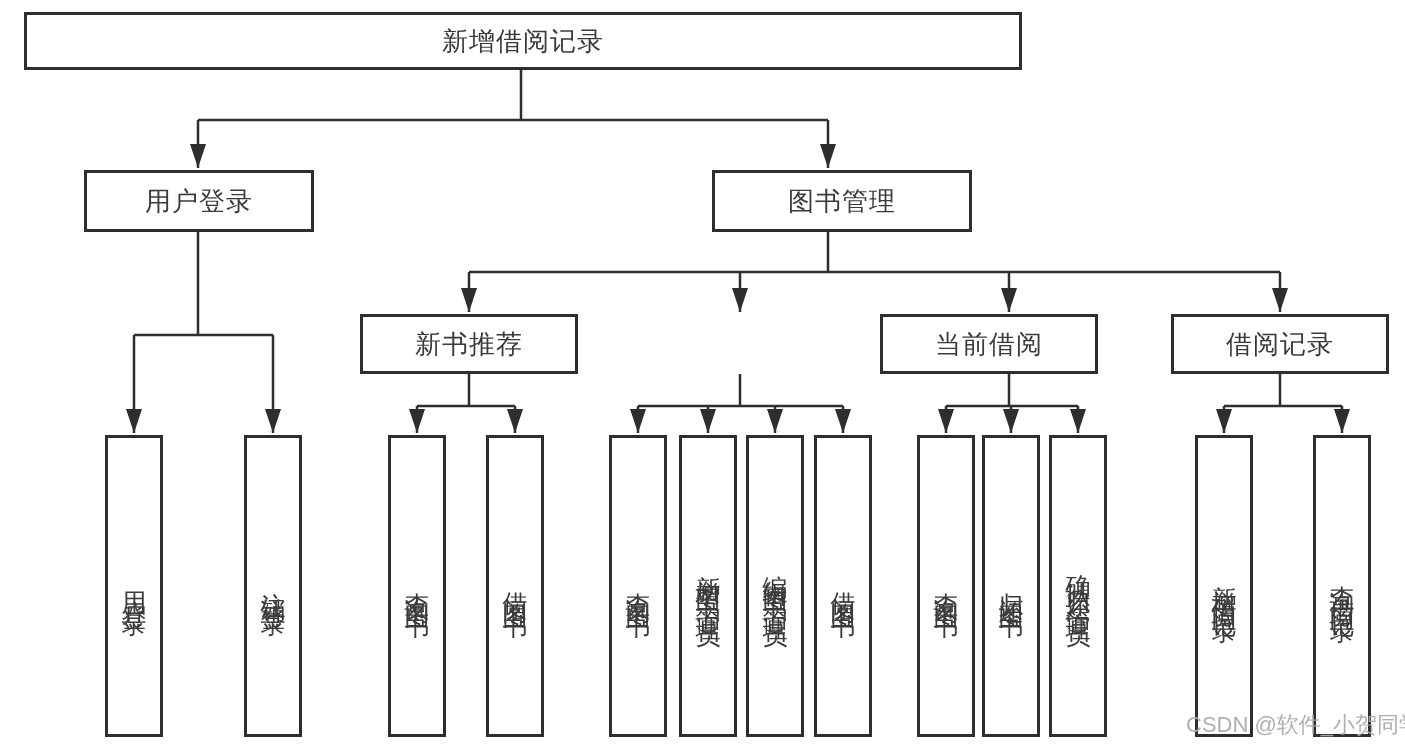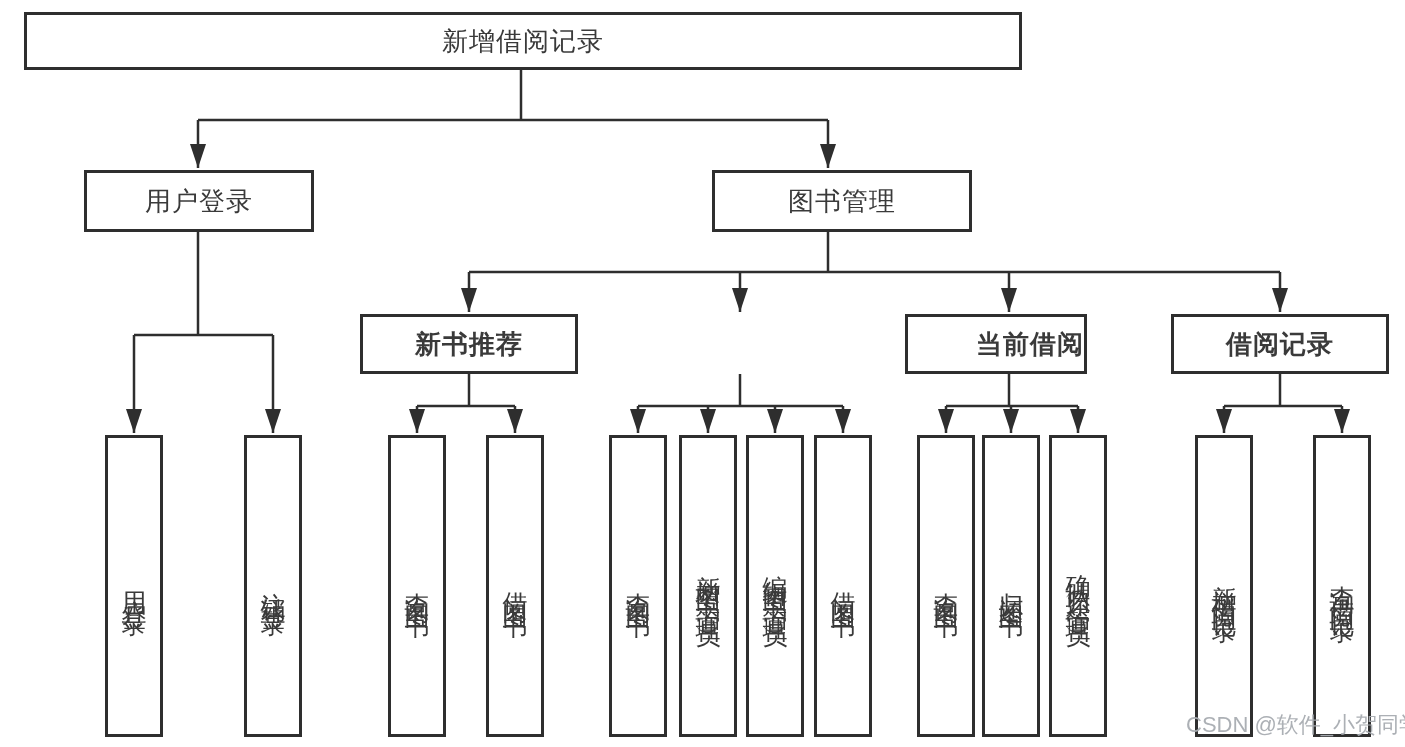--- a/index.html
+++ b/index.html
@@ -35,24 +35,24 @@
     font-size: 25px;
     letter-spacing: 7px;
     color: #3a3a3a;
     line-height: 1;
   }
   
   .root  { left: 24px;  top: 12px;  width: 998px; height: 58px; }
   .l2    { top: 170px; height: 62px; }
   .l2a   { left: 84px;  width: 230px; }
   .l2b   { left: 712px; width: 260px; }
-  .l3    { top: 314px; height: 60px; font-weight: bold; }
+  .l3    { top: 314px; height: 60px; }
   .l3a   { left: 360px;  width: 218px; }
   .l3b   { left: 631px;  width: 218px; }
-  .l3c   { left: 905px;  width: 182px; justify-content: flex-end; }
+  .l3c   { left: 880px;  width: 218px; }
   .l3d   { left: 1171px; width: 218px; justify-content: center; }
   .leaf  { top: 435px; height: 302px; width: 58px; }
   .g1a { left: 105px; }  .g1b { left: 244px; }
   .g2a { left: 388px; }  .g2b { left: 486px; }
   .g3a { left: 609px; }  .g3b { left: 679px; }  .g3c { left: 746px; }  .g3d { left: 814px; }
   .g4a { left: 917px; }  .g4b { left: 982px; }  .g4c { left: 1049px; }
   .g5a { left: 1195px; } .g5b { left: 1313px; }
   .watermark {
     position: absolute;
     left: 1186px;

